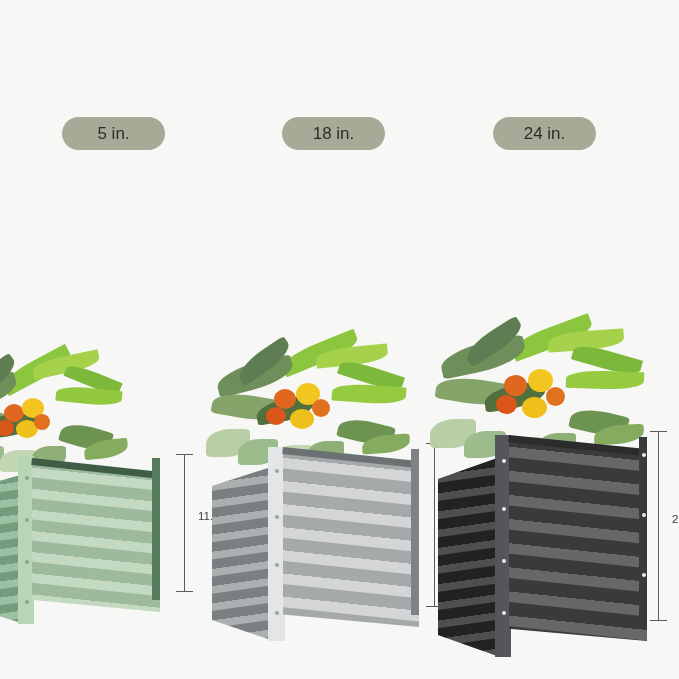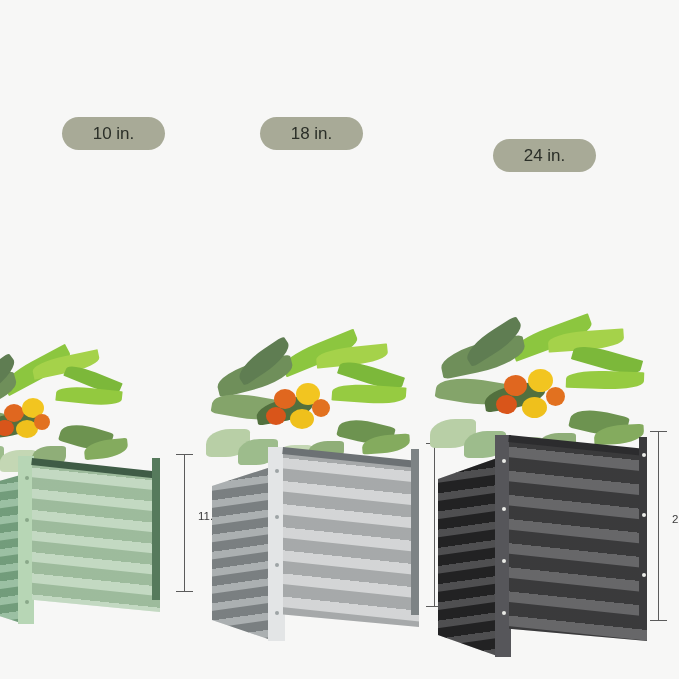--- a/index.html
+++ b/index.html
@@ -43,22 +43,22 @@
     left: 0;
     width: 679px;
     height: 210px;
   }
   .col {
     position: absolute;
     top: 0;
     width: 210px;
   }
   .col-0 { left: 18px; }
-  .col-1 { left: 220px; text-decoration: underline; }
-  .col-2 { left: 453px; margin-top: 22px; }
+  .col-1 { left: 242px; text-decoration: underline; }
+  .col-2 { left: 453px; }
 
   .pill {
     display: inline-block;
     background: #a8aa97;
     color: #2b2f28;
     border-radius: 999px;
     font-size: 17px;
     line-height: 33px;
     height: 33px;
     min-width: 103px;
@@ -178,21 +178,21 @@
 </style>
 </head>
 <body>
 
 <div class="page">
 
 
   <div class="cols">
 
     <div class="col col-0">
-      <div class="pill">10 in.</div>
+      <div class="pill">5 in.</div>
     </div>
 
     <div class="col col-1">
       <div class="pill">18 in.</div>
     </div>
 
     <div class="col col-2">
       <div class="pill">24 in.</div>
     </div>
 

